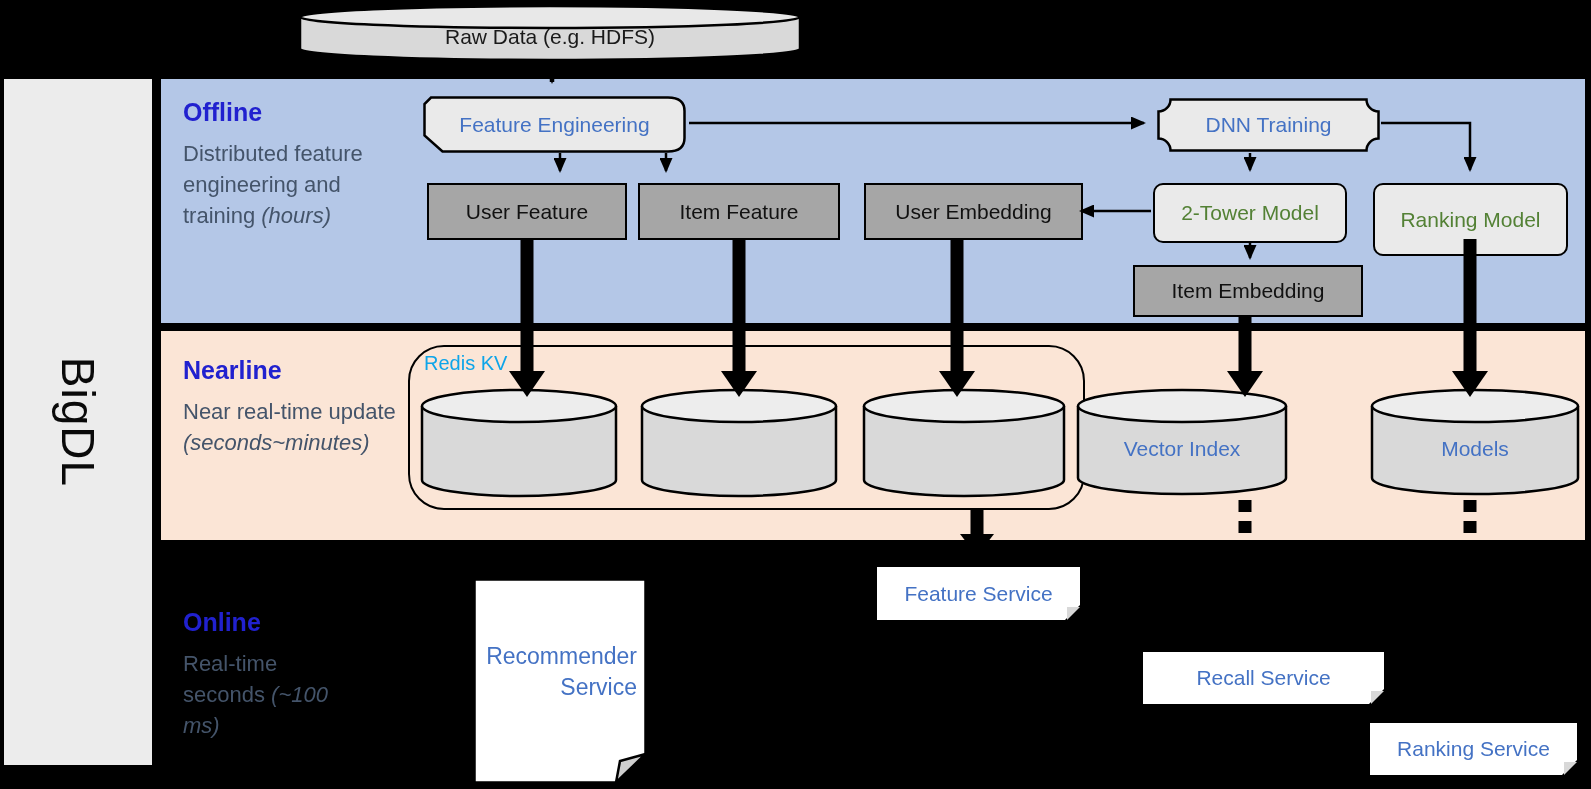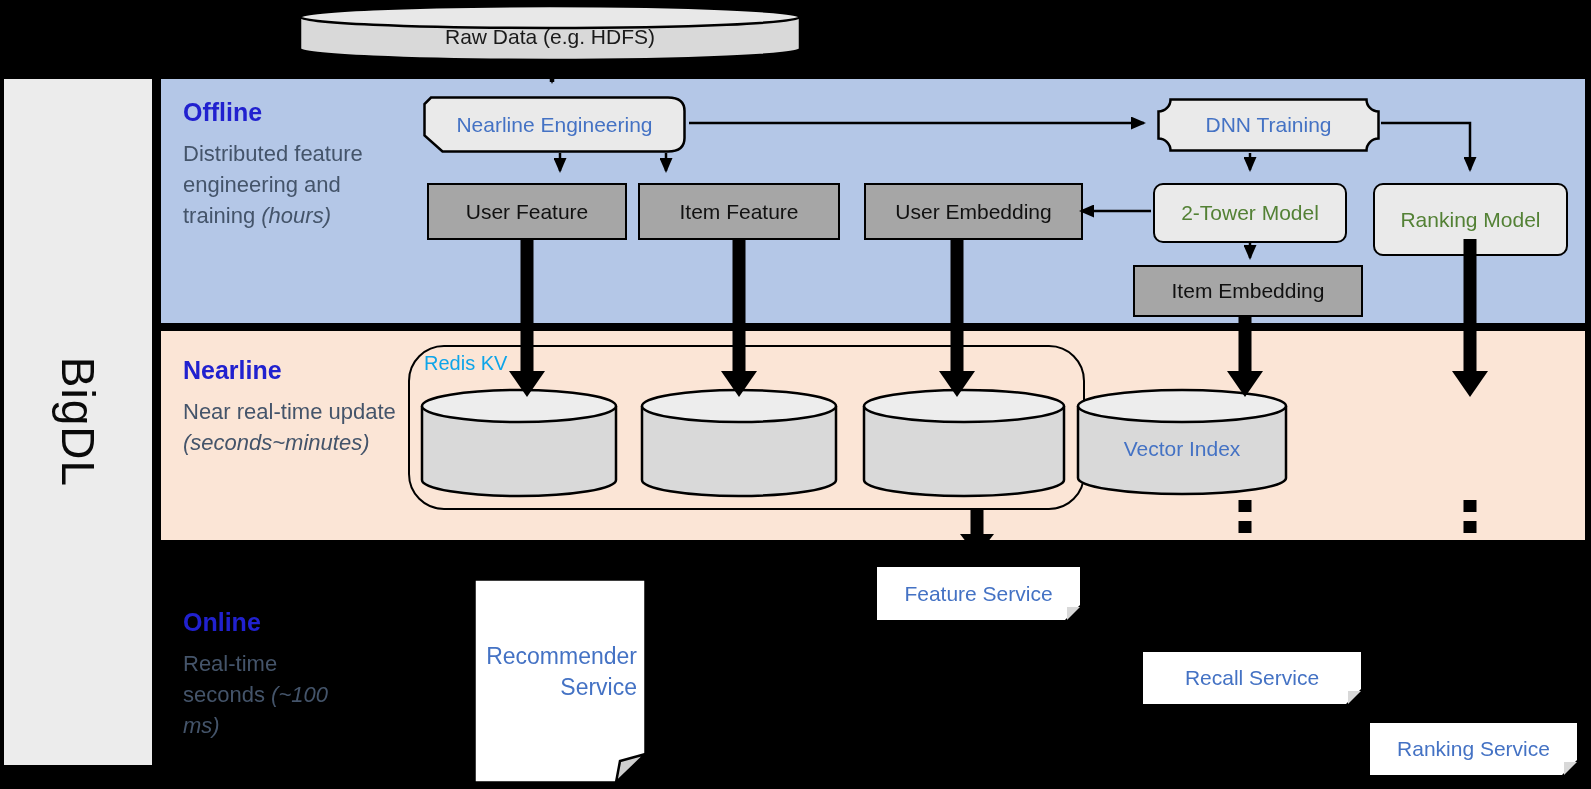--- a/index.html
+++ b/index.html
@@ -77,21 +77,21 @@
       <path d="M2,13 L2,45 A250,11 0 0 0 502,45 L502,13" fill="#D9D9D9" stroke="#000" stroke-width="2.5"></path>
       <ellipse cx="252" cy="13" rx="250" ry="11" fill="#E8E8E8" stroke="#000" stroke-width="2.5"></ellipse>
     </svg>
     <div class="lbl" style="color:#1a1a1a;padding-top:8px;">Raw Data (e.g. HDFS)</div>
   </div>
 
   <div class="abs shape-wrap" style="left:423px;top:96px;width:263px;height:57px;">
     <svg width="263" height="57" viewBox="0 0 263 57">
       <path d="M8,1.5 H245 Q261.5,1.5 261.5,15 V42 Q261.5,55.5 245,55.5 H19.5 L1.5,39.5 V8 Z" fill="#EAEAEA" stroke="#000" stroke-width="2.5"></path>
     </svg>
-    <div class="lbl">Nearline Engineering</div>
+    <div class="lbl">Feature Engineering</div>
   </div>
 
   <div class="abs shape-wrap" style="left:1157px;top:98px;width:223px;height:54px;">
     <svg width="223" height="54" viewBox="0 0 223 54">
       <path d="M13.5,1.5 H209.5 A12,12 0 0 0 221.5,13.5 V40.5 A12,12 0 0 0 209.5,52.5 H13.5 A12,12 0 0 0 1.5,40.5 V13.5 A12,12 0 0 0 13.5,1.5 Z" fill="#EAEAEA" stroke="#000" stroke-width="2.5"></path>
     </svg>
     <div class="lbl">DNN Training</div>
   </div>
 
   <div class="abs node gray-node" style="left:427px;top:183px;width:200px;height:57px;">
@@ -136,35 +136,42 @@
       </svg>
   </div>
 
   <div class="abs shape-wrap" style="left:1076px;top:388px;width:212px;height:108px;text-align:center;">
     <svg width="212" height="108" viewBox="0 0 212 108">
         <path d="M2,18 V90 A104,16 0 0 0 210,90 V18" fill="#D9D9D9" stroke="#000" stroke-width="2.5"></path>
         <ellipse cx="106" cy="18" rx="104" ry="16" fill="#EDEDED" stroke="#000" stroke-width="2.5"></ellipse>
       </svg>
     <div class="lbl cyl-label" style="padding-top:14px;">Vector Index</div>
   </div>
+  <div class="abs shape-wrap" style="left:1370px;top:388px;width:210px;height:108px;">
+    <svg width="210" height="108" viewBox="0 0 210 108">
+        <path d="M2,18 V90 A103,16 0 0 0 208,90 V18" fill="#D9D9D9" stroke="#000" stroke-width="2.5"></path>
+        <ellipse cx="105" cy="18" rx="103" ry="16" fill="#EDEDED" stroke="#000" stroke-width="2.5"></ellipse>
+      </svg>
+    <div class="lbl cyl-label" style="padding-top:14px;">Models</div>
+  </div>
 
   <div class="abs shape-wrap" style="left:473px;top:578px;width:174px;height:206px;">
     <svg width="174" height="206" viewBox="0 0 174 206">
       <path d="M1.5,1.5 H172.5 V176 L143,204.5 H1.5 Z" fill="#fff" stroke="#000" stroke-width="2.5"></path>
       <path d="M143,204.5 L172.5,176 L147,183 Z" fill="#cfcfcf" stroke="#000" stroke-width="2.5"></path>
     </svg>
     <div class="doc-lbl">Recommender Service</div>
   </div>
 
   <div class="abs svc" style="left:877px;top:567px;width:203px;height:53px;">
     <span>Feature Service</span>
     <div class="cut"></div>
     <div class="flap"></div>
   </div>
-  <div class="abs svc" style="left:1143px;top:652px;width:218px;height:52px;justify-content:center;">
+  <div class="abs svc" style="left:1143px;top:652px;width:241px;height:52px;justify-content:center;">
     <span>Recall Service</span>
     <div class="cut"></div>
     <div class="flap"></div>
   </div>
   <div class="abs svc" style="left:1370px;top:723px;width:207px;height:52px;">
     <span>Ranking Service</span>
     <div class="cut"></div>
     <div class="flap"></div>
   </div>
 

